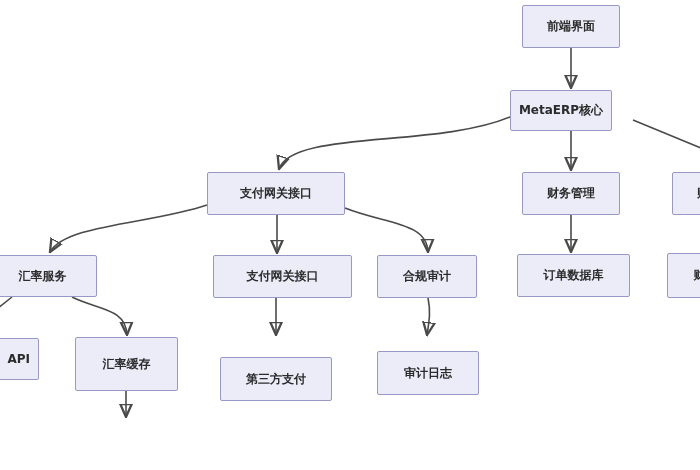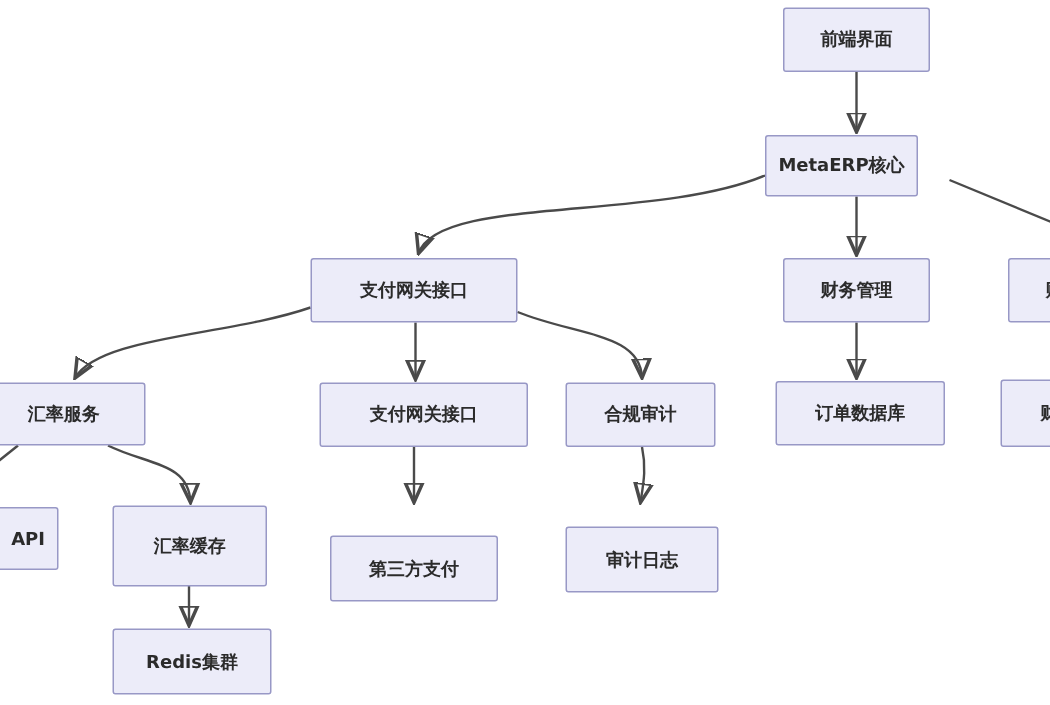--- a/index.html
+++ b/index.html
@@ -78,15 +78,14 @@
   <div class="node" style="left:667px;top:253px;width:113px;height:45px;">财务数据库</div>
 
   <div class="node align-right" style="left:-60px;top:338px;width:99px;height:42px;">API</div>
 
   <div class="node" style="left:75px;top:337px;width:103px;height:54px;">汇率缓存</div>
 
   <div class="node" style="left:220px;top:337px;width:112px;height:44px;margin-top:20px;">第三方支付</div>
 
   <div class="node" style="left:377px;top:351px;width:102px;height:44px;">审计日志</div>
 
-  <div class="node" style="left:75px;top:419px;width:106px;height:44px;">Redis集群</div>
 
 </div>
 
 </body></html>

